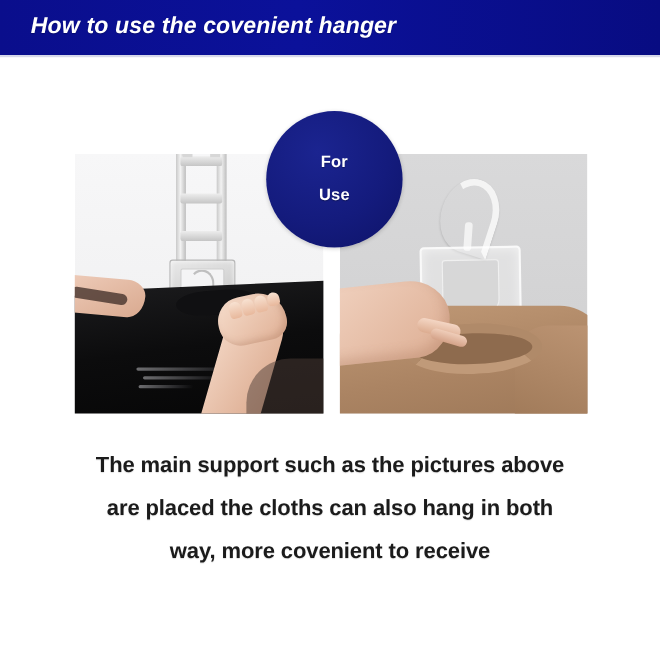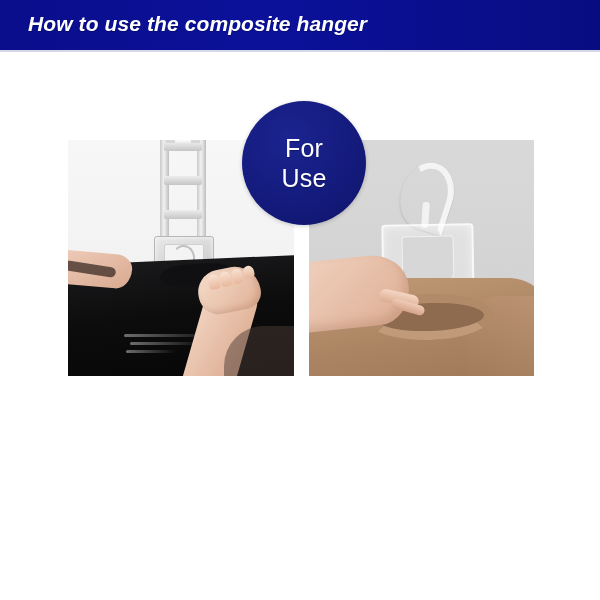--- a/index.html
+++ b/index.html
@@ -419,22 +419,22 @@
     background: radial-gradient(circle at 38% 30%, #1b2490 0%, #141b7d 55%, #0e1368 100%);
     box-shadow: 0 1px 4px rgba(0,0,0,0.2);
     z-index: 5;
     display: flex;
     flex-direction: column;
     align-items: center;
     justify-content: center;
   }
   .badge-line {
     color: #ffffff;
-    font-size: 25px;
-    font-weight: normal;
+    font-size: 15px;
+    font-weight: bold;
     line-height: 30px;
     text-align: right;
     letter-spacing: 0.2px;
     text-shadow: 0 1px 1px rgba(0,0,0,0.3);
   }
 
   
   .caption {
     position: absolute;
     left: 0;
@@ -452,21 +452,21 @@
     white-space: nowrap;
   }
 </style>
 </head>
 <body>
 
 <div class="page">
 
   <div class="header-banner"></div>
   <div class="header-underline"></div>
-  <div class="header-title">How to use the composite hanger</div>
+  <div class="header-title">How to use the covenient hanger</div>
 
   <div class="photo-row">
 
     <div class="photo photo-left">
       <div class="scene-left">
 
         <div class="rack">
           <div class="rack-rail l"></div>
           <div class="rack-rail r"></div>
           <div class="rack-rung" style="top:6px;"></div>
@@ -526,14 +526,19 @@
         <div class="pinch2"></div>
       </div>
     </div>
   </div>
 
   <div class="badge-circle">
     <div class="badge-line">For</div>
     <div class="badge-line">Use</div>
   </div>
 
+  <div class="caption">
+    <div class="caption-line">The main support such as the pictures above</div>
+    <div class="caption-line">are placed the cloths can also hang in both</div>
+    <div class="caption-line">way, more covenient to receive</div>
+  </div>
 
 </div>
 
 </body></html>

